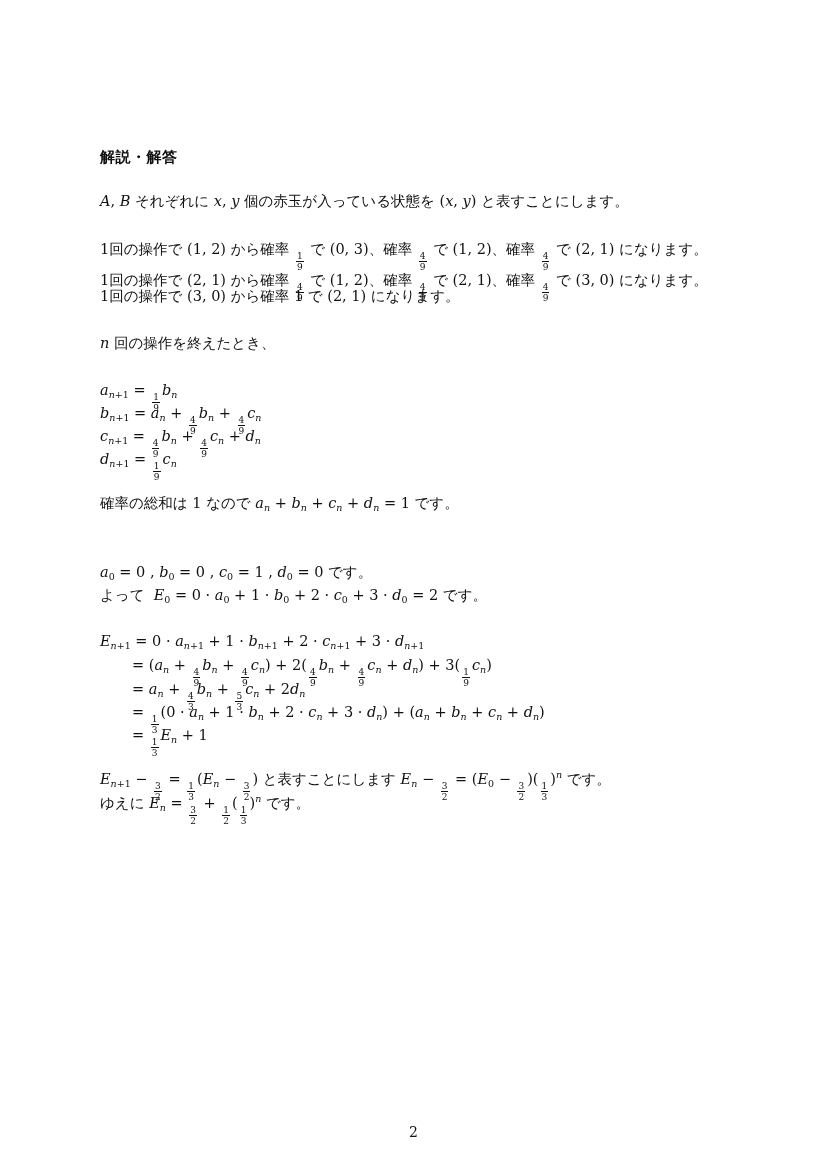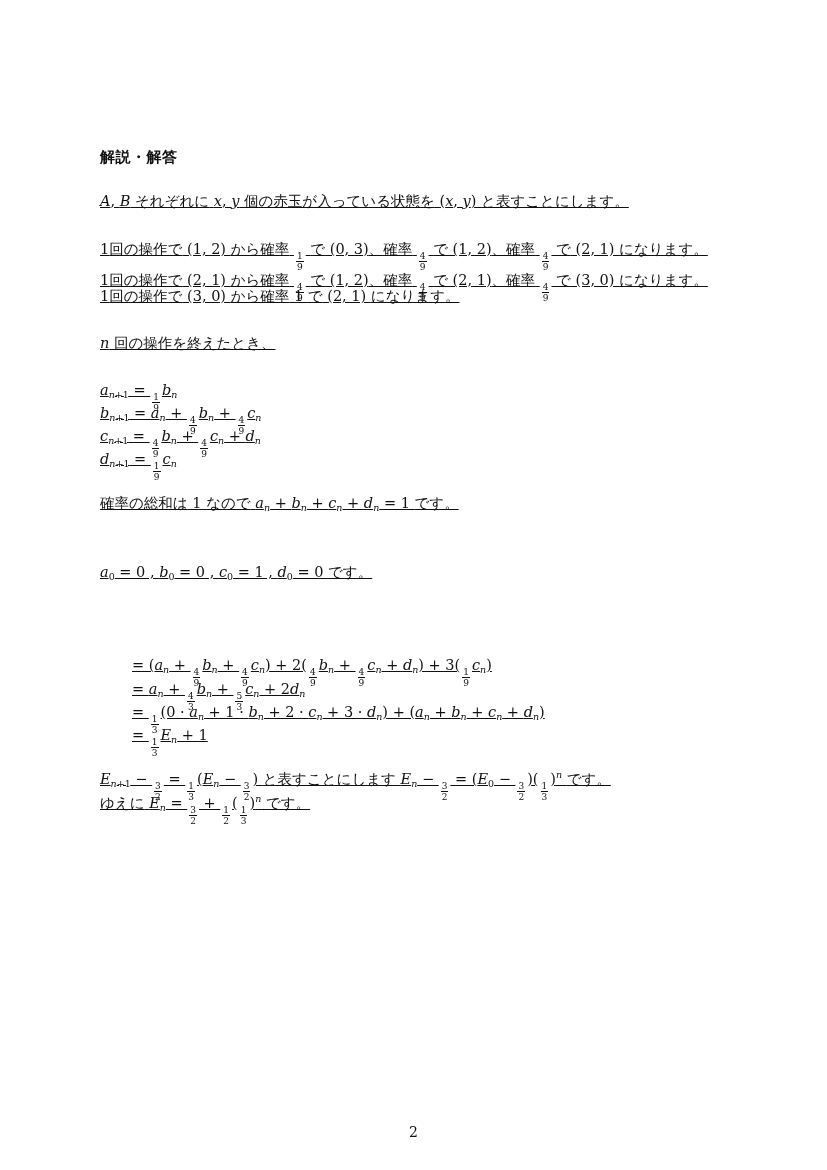--- a/index.html
+++ b/index.html
@@ -7,21 +7,21 @@
     width: 827px; height: 1170px; position: relative; overflow: hidden;
     font-family: "DejaVu Serif", "Liberation Serif", serif;
     color: #111111; font-size: 14px;
   }
   .page { position: absolute; left: 0; top: 0; width: 827px; height: 1170px; }
   .heading {
     position: absolute; left: 100px; top: 148px;
     font-family: "DejaVu Sans", "Liberation Sans", sans-serif;
     font-weight: bold; font-size: 15px; letter-spacing: 0.5px;
   }
-  .line { position: absolute; left: 100px; white-space: nowrap; line-height: 22px; font-size: 14.5px; text-decoration: underline; }
+  .line { position: absolute; left: 100px; white-space: nowrap; line-height: 22px; font-size: 14.5px; }
   .indent { left: 132px; }
   i.v { font-style: italic; font-family: "DejaVu Serif", "Liberation Serif", serif; }
   sub { font-size: 9.5px; vertical-align: -3px; line-height: 0; }
   sup { font-size: 9.5px; vertical-align: 6px; line-height: 0; }
   .frac {
     display: inline-flex; flex-direction: column; align-items: center;
     vertical-align: -5px; font-size: 9px; line-height: 10px; margin: 0 2px;
   }
   .frac .num { border-bottom: 0.8px solid #111; padding: 0 1px; }
   .frac .den { padding: 0 1px; }
@@ -103,21 +103,27 @@
       </span><i class="v">c</i><sub><i>n</i></sub>
   </div>
 
   <div class="line" style="top:492px">
     <span>確率の総和は</span> 1 <span>なので</span> <i class="v">a</i><sub><i>n</i></sub> + <i class="v">b</i><sub><i>n</i></sub> + <i class="v">c</i><sub><i>n</i></sub> + <i class="v">d</i><sub><i>n</i></sub> = 1 <span>です。</span>
   </div>
 
   <div class="line" style="top:561px">
     <i class="v">a</i><sub>0</sub> = 0 , <i class="v">b</i><sub>0</sub> = 0 , <i class="v">c</i><sub>0</sub> = 1 , <i class="v">d</i><sub>0</sub> = 0 <span>です。</span>
   </div>
+  <div class="line" style="top:584px">
+    <span>よって</span>&nbsp; <i class="v">E</i><sub>0</sub> = 0 · <i class="v">a</i><sub>0</sub> + 1 · <i class="v">b</i><sub>0</sub> + 2 · <i class="v">c</i><sub>0</sub> + 3 · <i class="v">d</i><sub>0</sub> = 2 <span>です。</span>
+  </div>
 
+  <div class="line" style="top:630px">
+    <i class="v">E</i><sub><i>n</i>+1</sub> = 0 · <i class="v">a</i><sub><i>n</i>+1</sub> + 1 · <i class="v">b</i><sub><i>n</i>+1</sub> + 2 · <i class="v">c</i><sub><i>n</i>+1</sub> + 3 · <i class="v">d</i><sub><i>n</i>+1</sub>
+  </div>
   <div class="line indent" style="top:654px">
     = (<i class="v">a</i><sub><i>n</i></sub> + <span class="frac">
         <span class="num">4</span>
         <span class="den">9</span>
       </span><i class="v">b</i><sub><i>n</i></sub> + <span class="frac">
         <span class="num">4</span>
         <span class="den">9</span>
       </span><i class="v">c</i><sub><i>n</i></sub>) + 2(<span class="frac">
         <span class="num">4</span>
         <span class="den">9</span>

